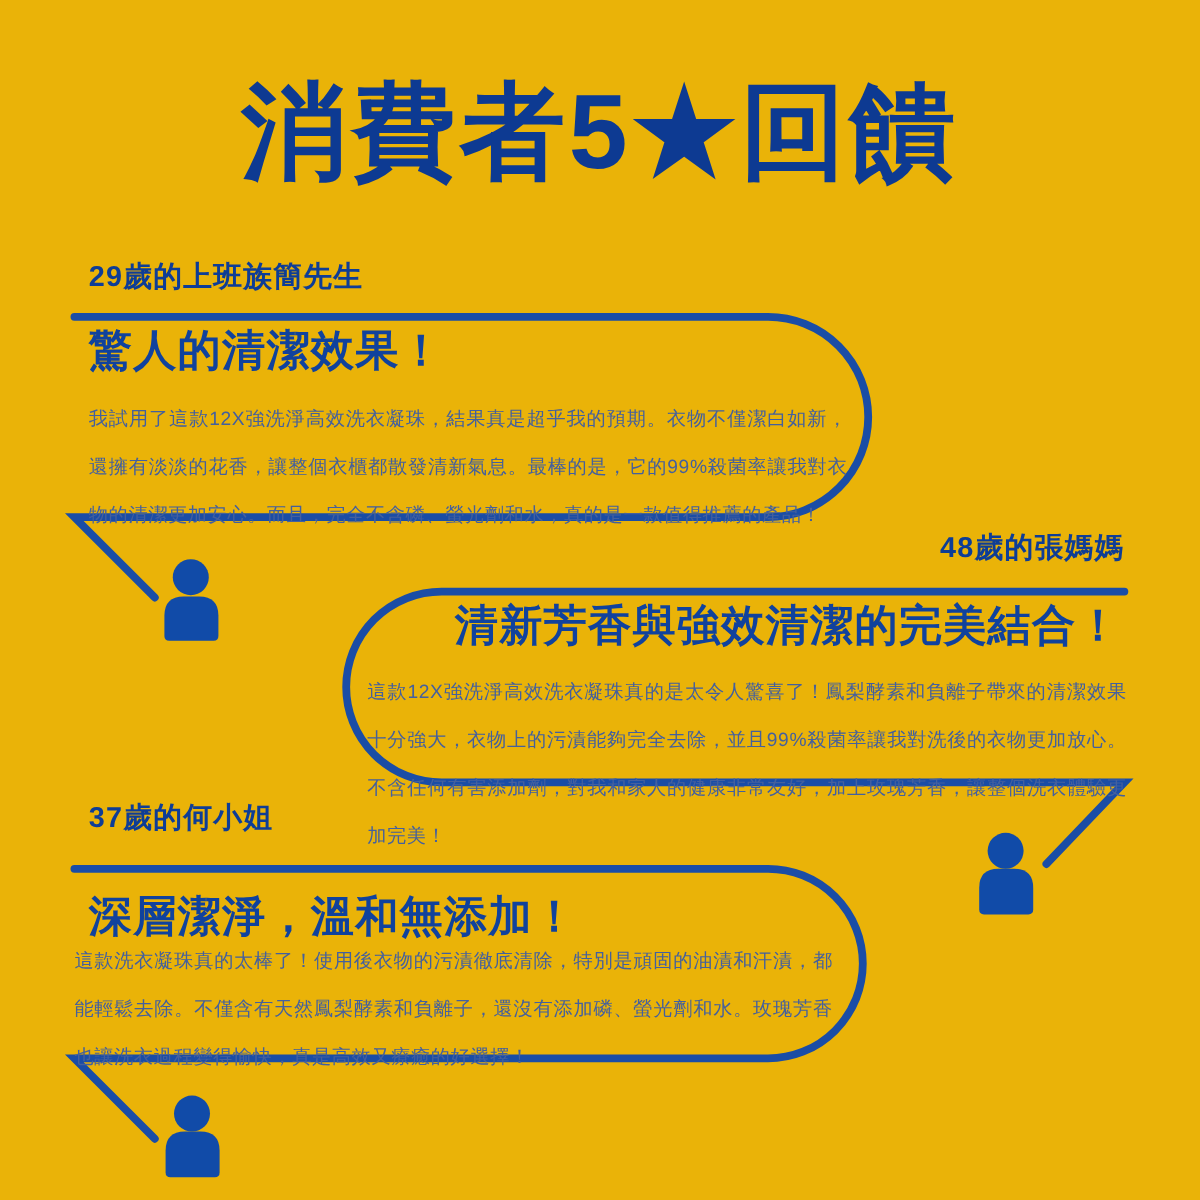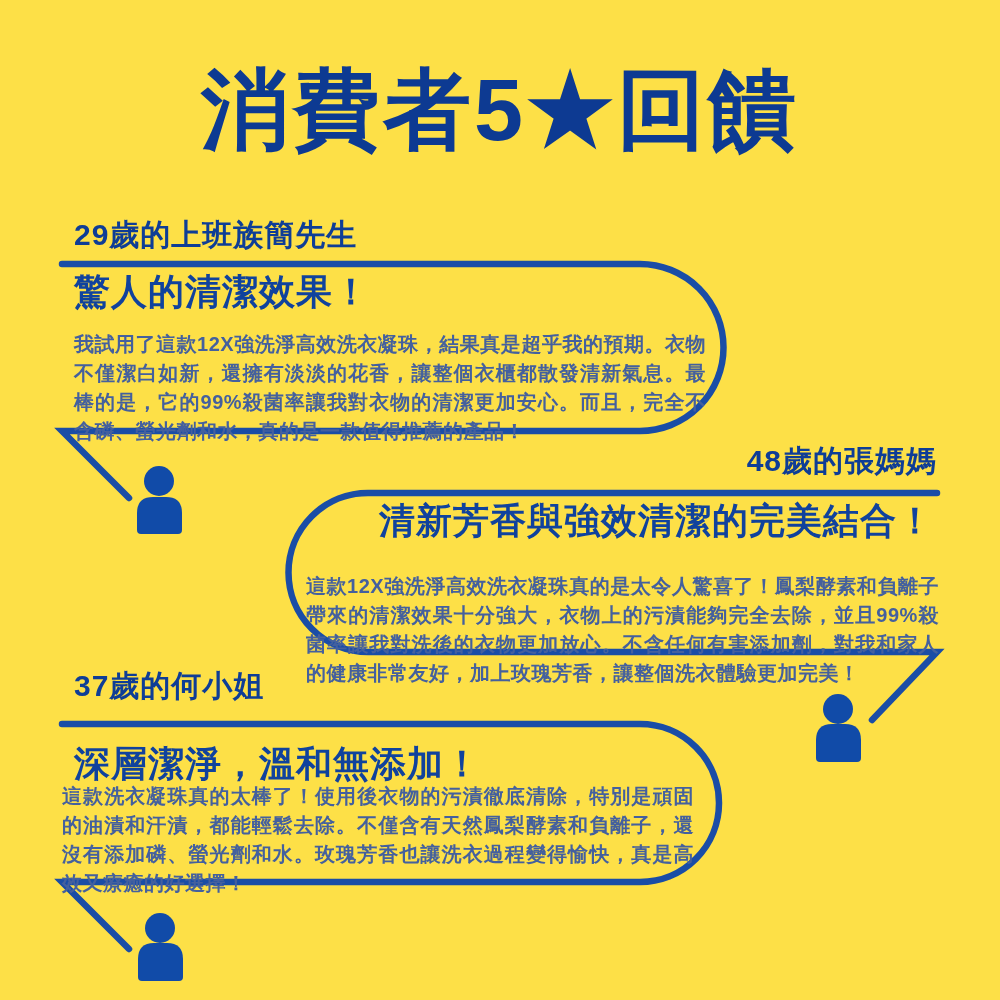--- a/index.html
+++ b/index.html
@@ -1,44 +1,44 @@
 <!DOCTYPE html>
 <html><head>
 <meta charset="utf-8">
 <style>
   html,body { margin:0; padding:0; }
   .canvas {
     position:relative; width:1000px; height:1000px;
-    background:#fde047; overflow:hidden;
+    background:#eab308; overflow:hidden;
     font-family:"Liberation Sans", sans-serif;
   }
   .overlay { position:absolute; left:0; top:0; width:1000px; height:1000px; }
   .page-title {
     position:absolute; top:62px; left:0; width:1000px;
     text-align:center; font-size:88px; font-weight:900;
     color:#0D3A92; letter-spacing:3px; line-height:1.1; white-space:nowrap;
   }
   .reviewer-name {
-    position:absolute; font-size:30px; font-weight:bold;
+    position:absolute; font-size:24px; font-weight:bold;
     color:#0E3D96; letter-spacing:1px; white-space:nowrap; line-height:1.1;
   }
   .review-headline {
     position:absolute; font-size:36px; font-weight:800;
     color:#10429D; letter-spacing:1px; white-space:nowrap; line-height:1.1;
   }
   .review-body {
-    position:absolute; font-size:20px; font-weight:bold;
-    color:#44609E; line-height:29px; text-align:justify; letter-spacing:0.5px;
+    position:absolute; font-size:16px; font-weight:normal;
+    color:#44609E; line-height:40px; text-align:justify; letter-spacing:0.5px;
   }
   .n1 { left:74px;  top:218px; }
   .h1 { left:74px;  top:272px; }
   .b1 { left:74px;  top:330px; width:632px; }
   .n2 { right:63px; top:444px; }
   .h2 { right:66px; top:501px; }
-  .b2 { left:306px; top:572px; width:633px; }
+  .b2 { left:306px; top:558px; width:633px; }
   .n3 { left:74px;  top:669px;text-align:right; }
   .h3 { left:74px;  top:744px; }
   .b3 { left:62px;  top:782px; width:632px; }
   .bubble-path { fill:none; stroke:#1A4DA6; stroke-width:6.5; stroke-linecap:round; stroke-linejoin:miter; }
   .person { fill:#114BA8; }
 </style>
 </head>
 <body>
 
 <div class="canvas">

